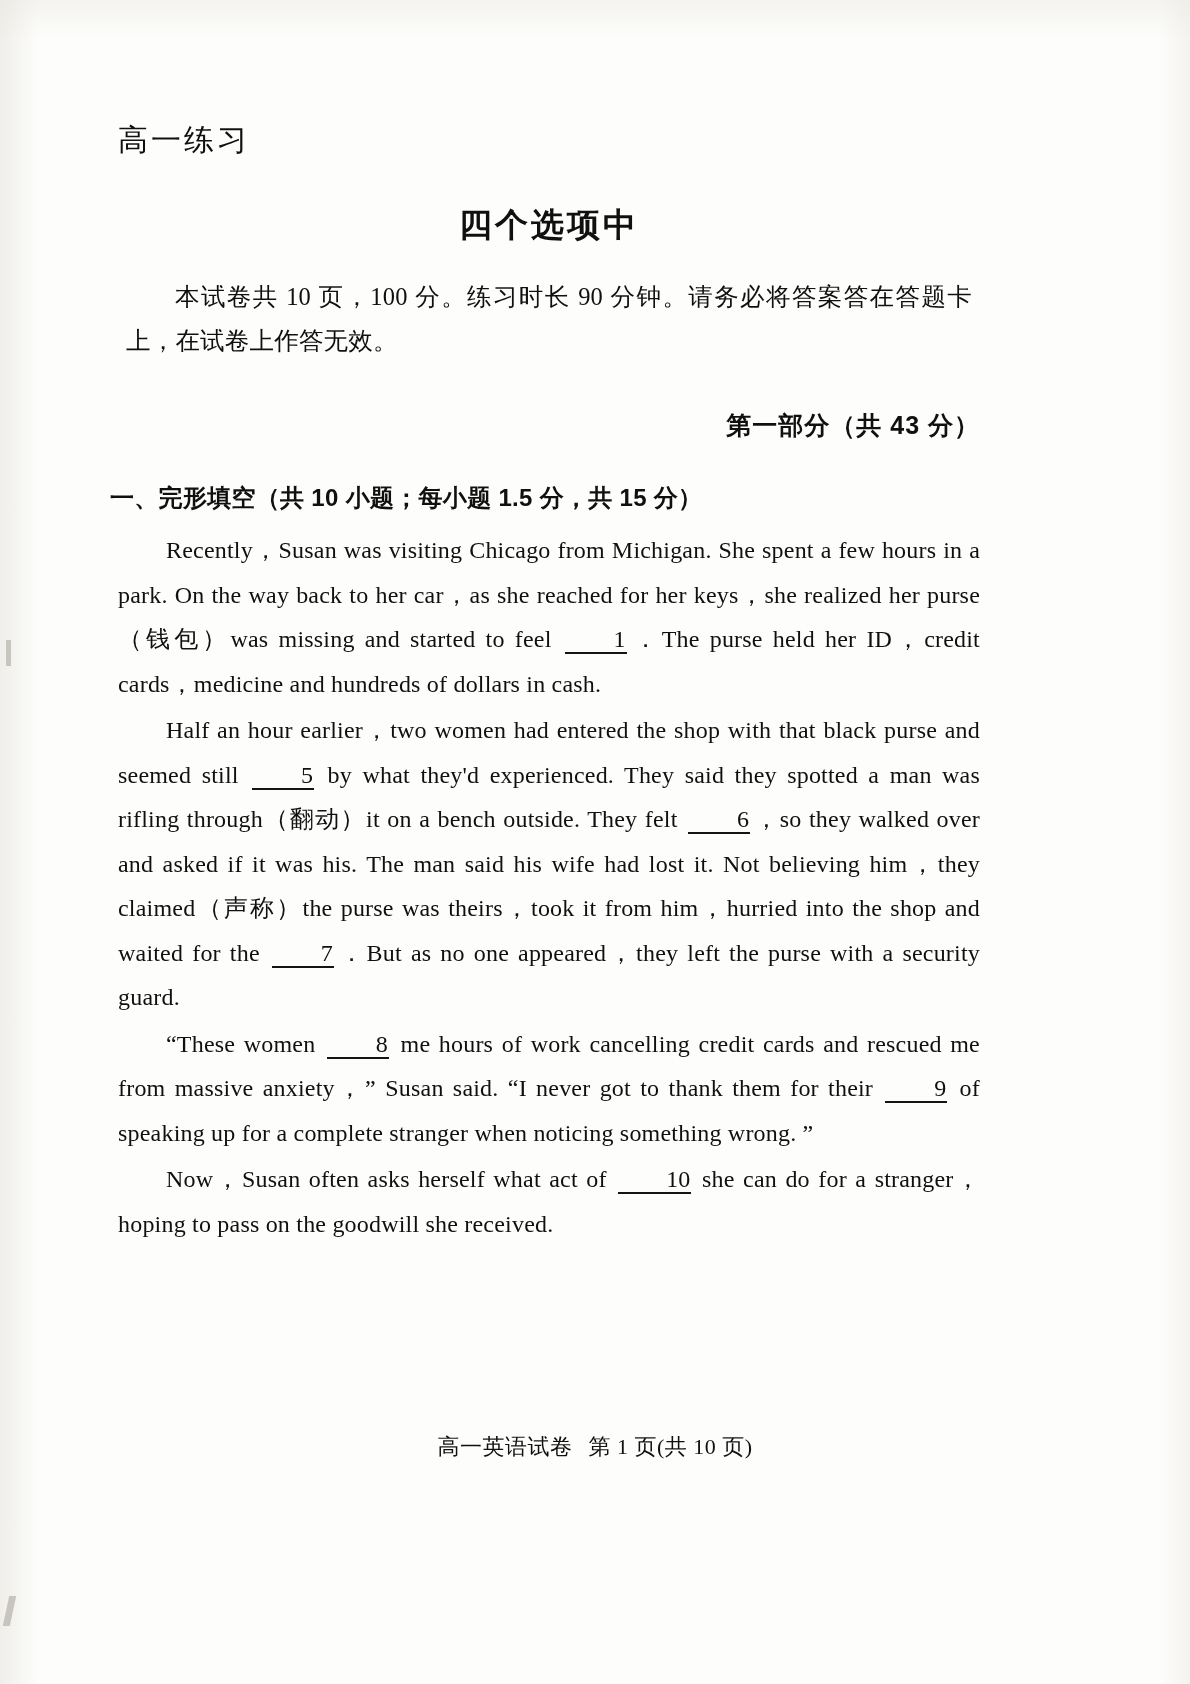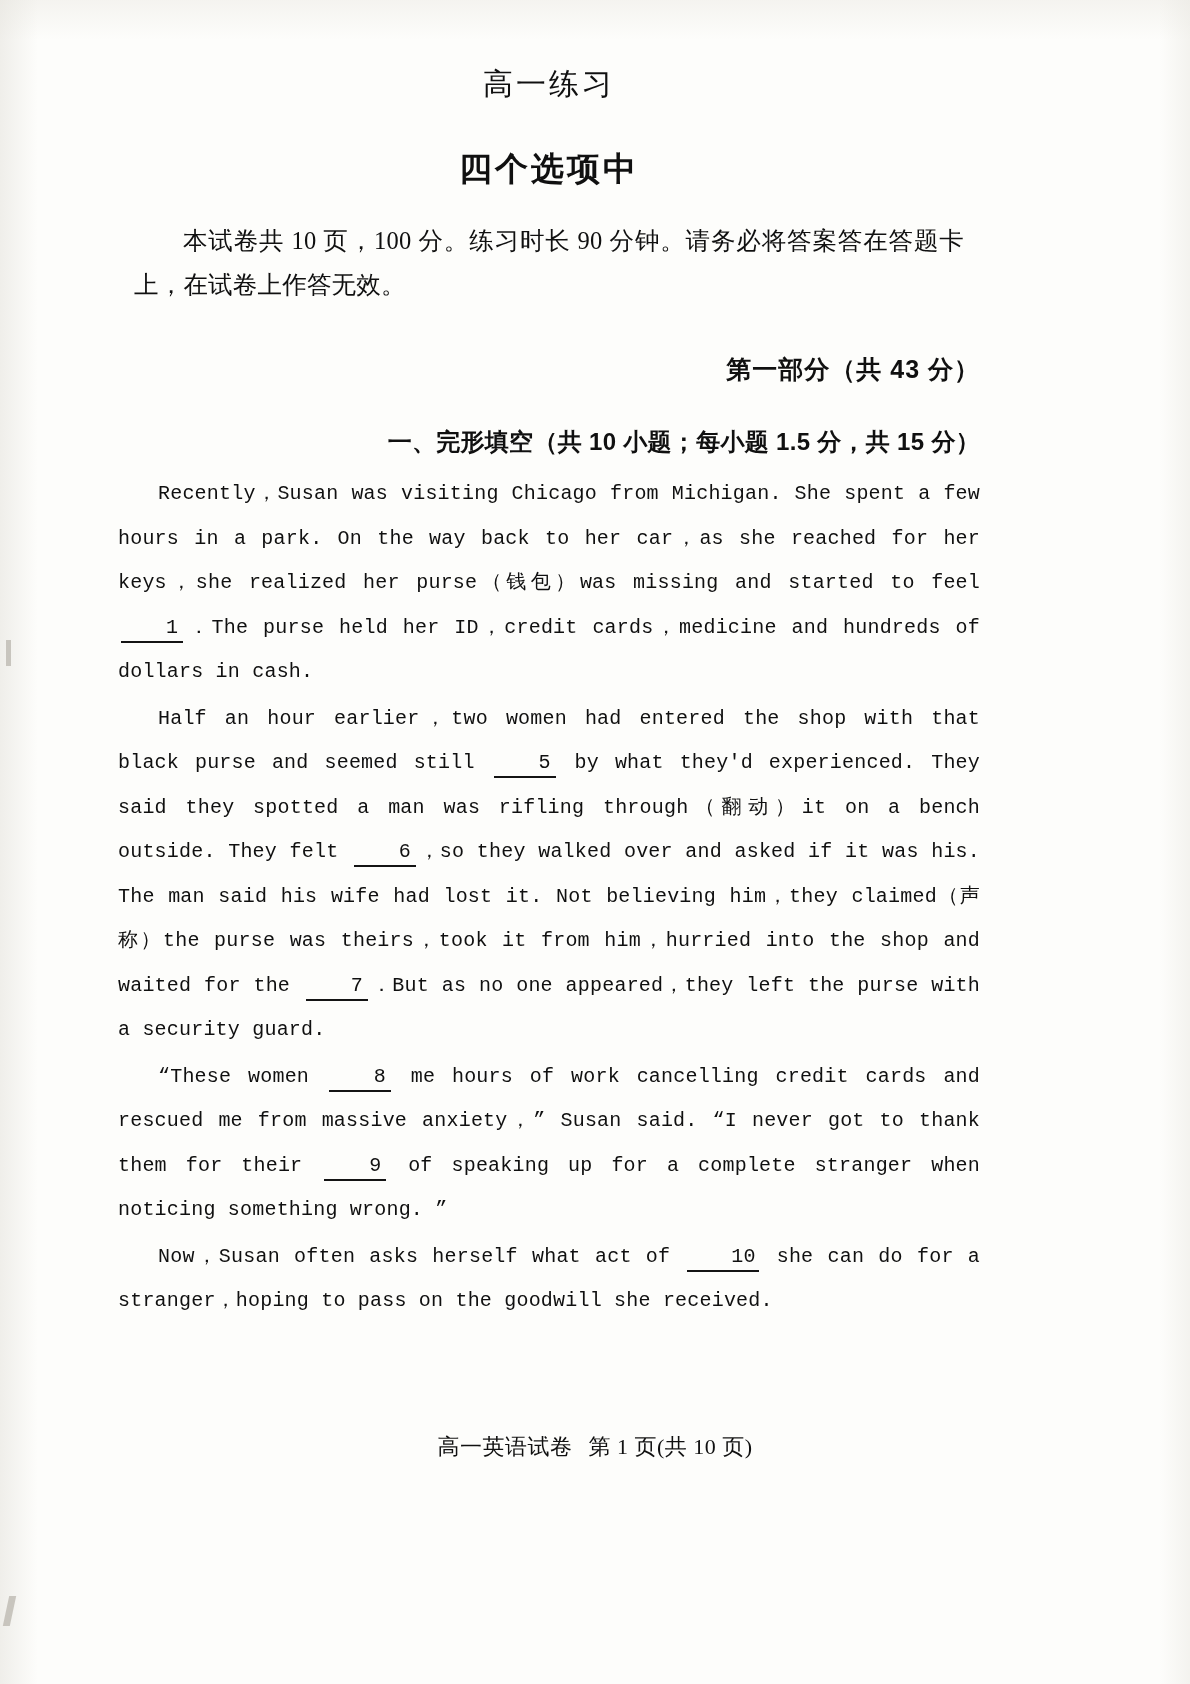--- a/index.html
+++ b/index.html
@@ -41,40 +41,40 @@
   .edge-mark.m2 { top: 1596px; height: 30px; width: 7px; transform: skewX(-12deg); }
 
   .content {
     position: absolute;
     left: 118px;
     top: 0;
     width: 862px;
   }
 
   .doc-title {
-    text-align: center;
+    text-align: left;
     font-family: "Liberation Serif", "DejaVu Serif", serif;
     font-size: 30px;
     letter-spacing: 3px;
-    margin-top: 64px;
+    margin-top: 120px;
     font-weight: 400;
   }
   .doc-subtitle {
     text-align: center;
     font-family: "Liberation Sans", "DejaVu Sans", sans-serif;
     font-size: 33px;
     font-weight: 700;
     letter-spacing: 3px;
     margin-top: 42px;
   }
 
   p.para {
     font-size: 24.5px;
     line-height: 44px;
-    margin: 16px;
+    margin: 8px;
     text-align: justify;
     text-justify: inter-character;
     text-indent: 2em;
     letter-spacing: 0.2px;
   }
   .instructions {
     margin-top: 42px;
   }
 
   .part-heading {
@@ -85,36 +85,34 @@
     letter-spacing: 1px;
     margin-top: 46px;
   }
   .section-heading {
     font-family: "Liberation Sans", "DejaVu Sans", sans-serif;
     font-size: 24px;
     font-weight: 700;
     letter-spacing: .3px;
     margin-top: 40px;
     margin-left: -8px;
-    text-align: right;
   }
   .directions {
     margin-top: 12px;
   }
 
   .passage {
     margin-top: 14px;
   }
   .passage p.para {
-    font-size: 20px;
+    font-size: 24px;
     line-height: 44.5px;
     margin: 0;
     text-align: justify;
     text-indent: 2em;
-    font-family: Liberation Mono, monospace;
   }
   .passage p.para + p.para { margin-top: 2px; }
 
   
   .blank {
     display: inline-block;
     position: relative;
     min-width: 62px;
     text-align: center;
     border-bottom: 2px solid #141414;

